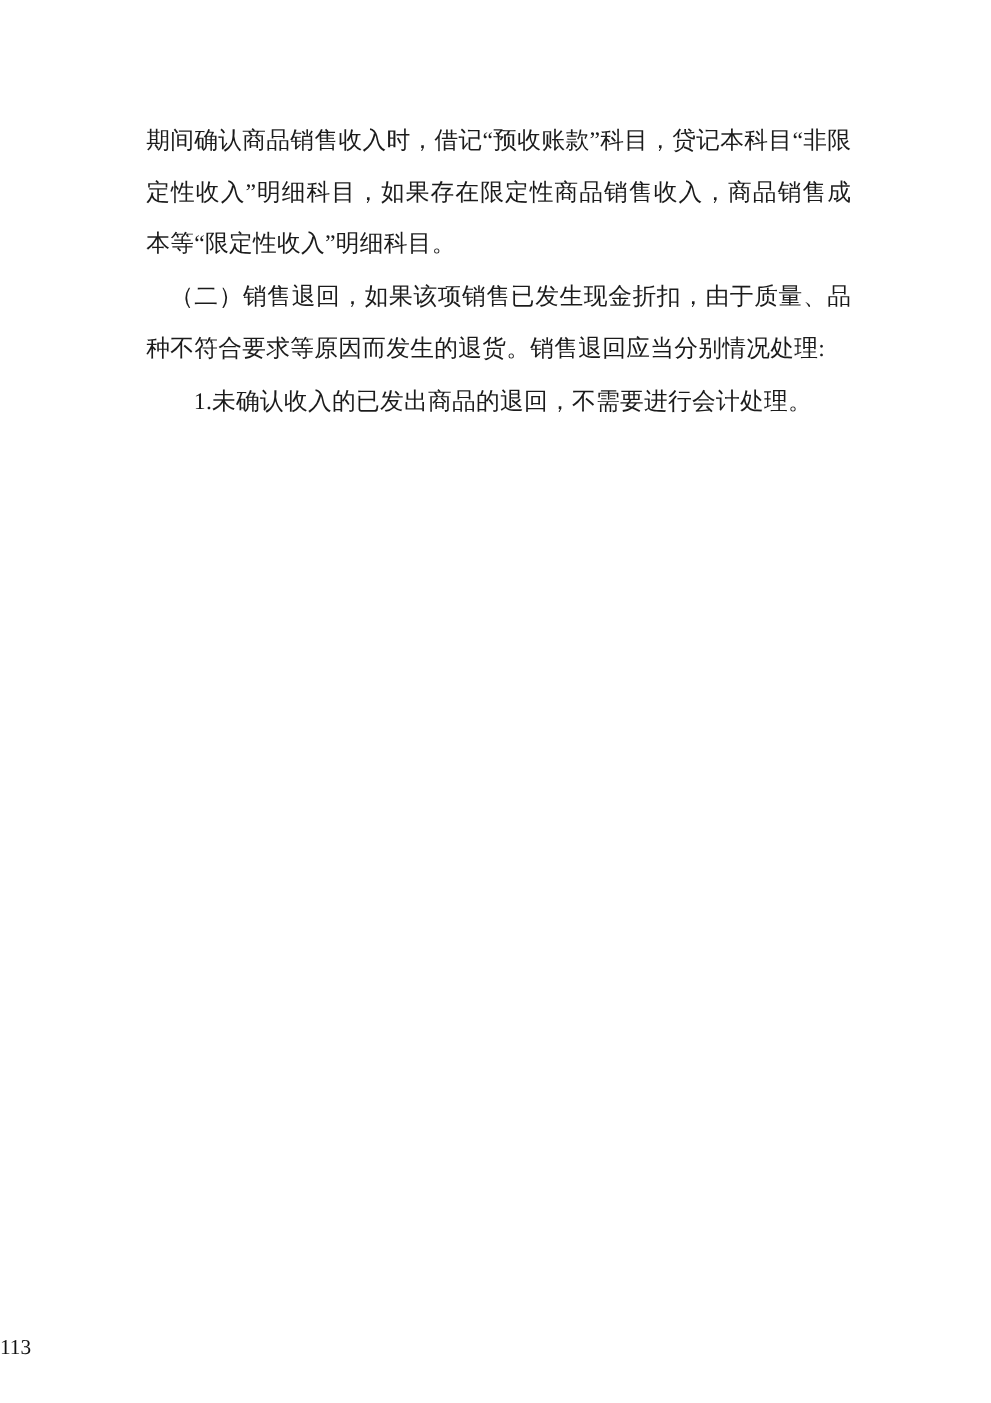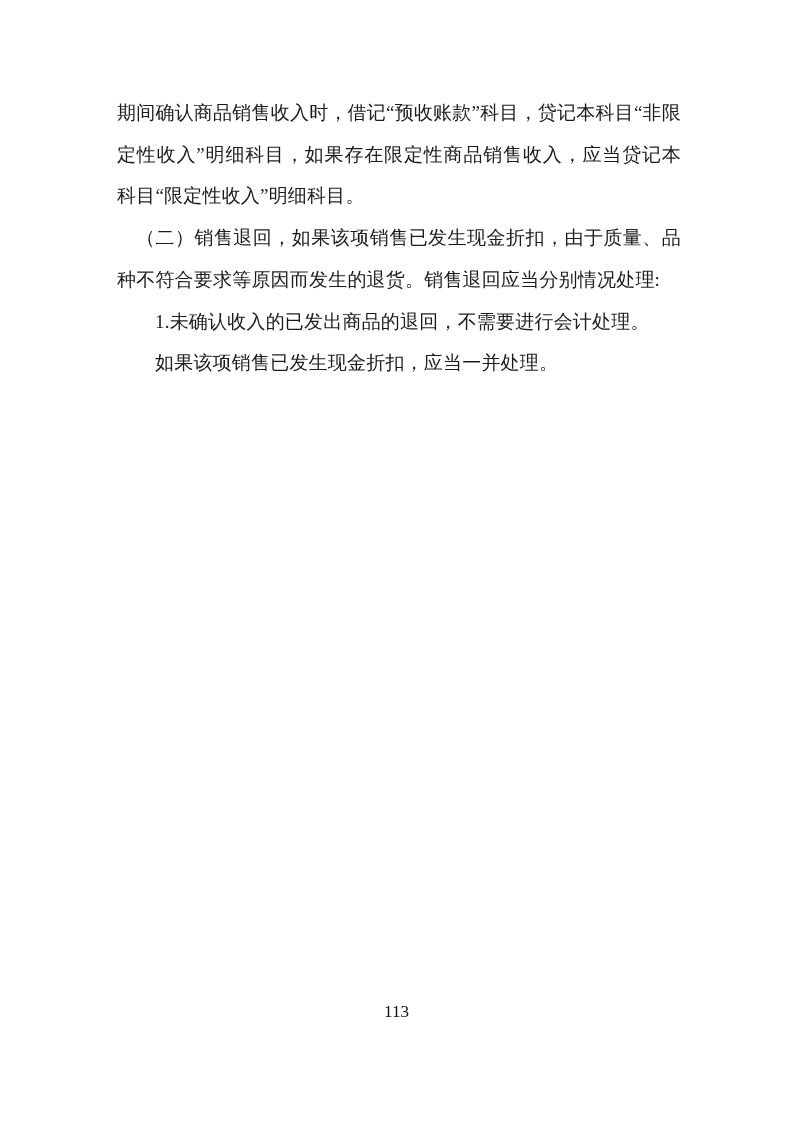--- a/index.html
+++ b/index.html
@@ -35,32 +35,30 @@
     text-justify: inter-character;
     text-align-last: left;
     letter-spacing: 0.2px;
     word-break: break-all;
   }
   .content p.para.indent-1 { text-indent: 1em; }
   .content p.para.indent-2 { text-indent: 2em; }
   .page-number {
     position: absolute;
     left: 0;
-    top: 1002px;
+    top: 1068px;
     width: 793px;
-    text-align: center;
     font-size: 17px;
     line-height: 20px;
     color: #111111;
   }
 </style>
 </head>
 <body>
 
 <div class="page">
   <div class="content" id="content">
-      <p class="para">期间确认商品销售收入时，借记“预收账款”科目，贷记本科目“非限定性收入”明细科目，如果存在限定性商品销售收入，应当贷记本科目“限定性收入”明细科目。</p>
+      <p class="para">期间确认商品销售收入时，借记“预收账款”科目，贷记本科目“非限定性收入”明细科目，如果存在限定性商品销售收入，商品销售成本等“限定性收入”明细科目。</p>
       <p class="para indent-1">（二）销售退回，如果该项销售已发生现金折扣，由于质量、品种不符合要求等原因而发生的退货。销售退回应当分别情况处理:</p>
       <p class="para indent-2">1.未确认收入的已发出商品的退回，不需要进行会计处理。</p>
-      <p class="para indent-2">如果该项销售已发生现金折扣，应当一并处理。</p>
     </div>
   <div class="page-number">113</div>
 </div>
 
 </body></html>

